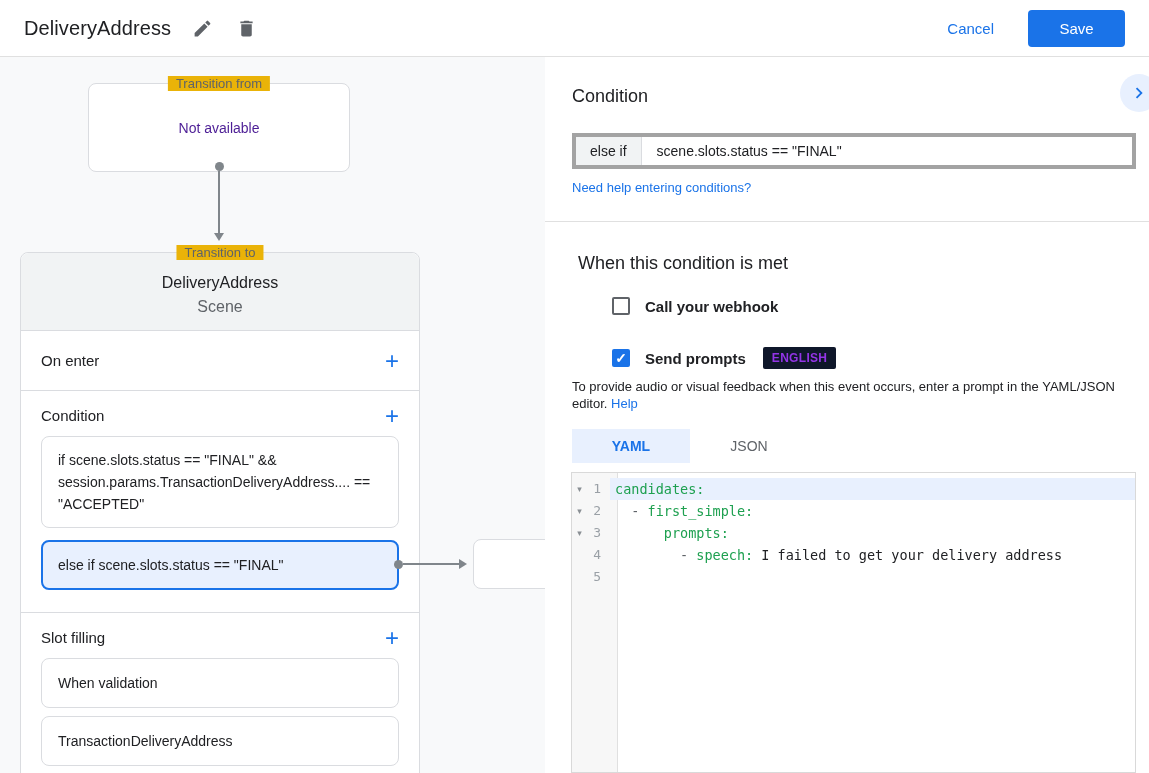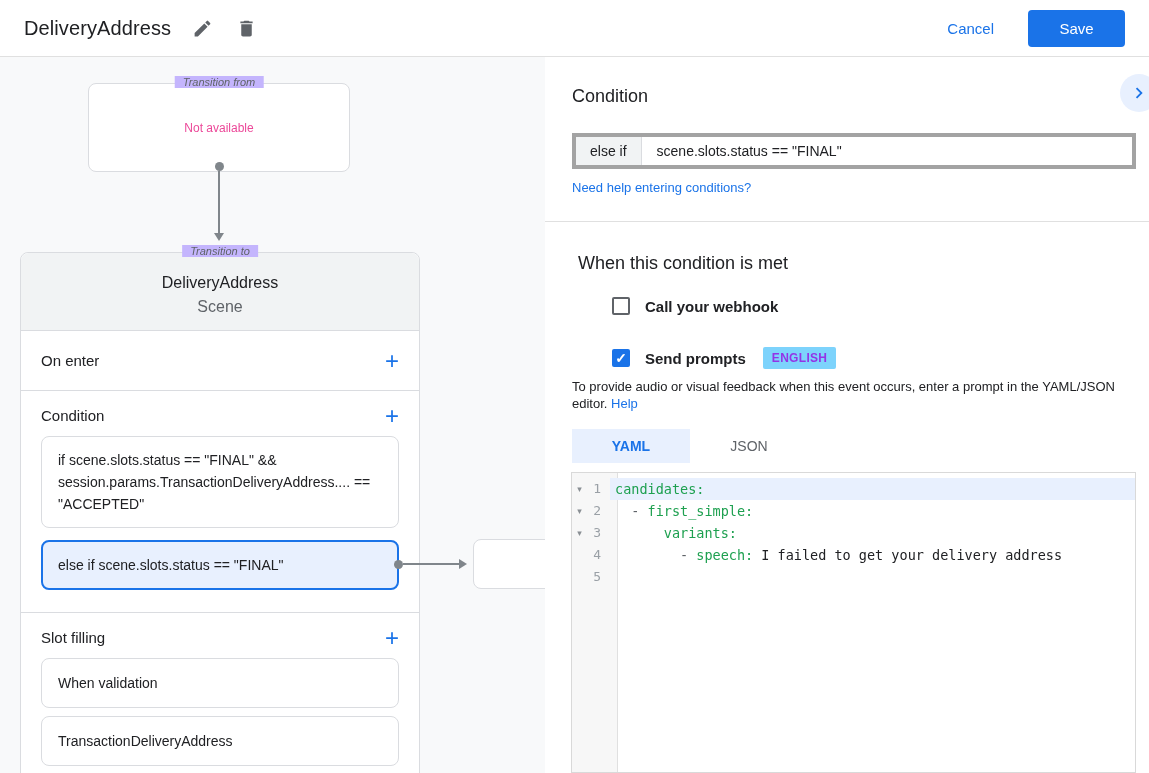--- a/index.html
+++ b/index.html
@@ -18,24 +18,24 @@
   .topbar-right { display: flex; align-items: center; gap: 34px; }
   .text-btn { background: none; border: none; color: #1a73e8; font-size: 15px; font-weight: 500;
               font-family: inherit; cursor: pointer; }
   .primary-btn { background: #1a73e8; border: none; color: #fff; font-size: 15px; font-weight: 500;
                  font-family: inherit; border-radius: 4px; width: 97px; height: 37px; cursor: pointer; }
 
   
   .left-panel { position: absolute; top: 57px; left: 0; width: 545px; bottom: 0;
                 background: #f8f9fa; overflow: hidden; }
   .legend { position: absolute; top: -8px; left: 50%; transform: translateX(-50%);
-            font-size: 11px; color: #5f6368; background: #c4b5fd; padding: 0 8px; white-space: nowrap; font-style: italic; }
+            font-size: 13px; color: #5f6368; background: #eab308; padding: 0 8px; white-space: nowrap; }
   .tf-box { position: absolute; left: 88px; top: 26px; width: 262px; height: 89px; background: #fff;
             border: 1px solid #dadce0; border-radius: 8px; display: flex; align-items: center; justify-content: center; }
-  .tf-content { font-size: 12px; color: #ec4899; }
+  .tf-content { font-size: 14px; color: #4c1d95; }
 
   .v-arrow { position: absolute; left: 213px; top: 105px; width: 12px; display: flex;
              flex-direction: column; align-items: center; }
   .conn-dot { width: 9px; height: 9px; border-radius: 50%; background: #80868b; }
   .v-arrow .shaft { width: 2px; height: 62px; background: #80868b; }
   .head-down { width: 0; height: 0; border-left: 5px solid transparent; border-right: 5px solid transparent;
                border-top: 8px solid #80868b; }
 
   .scene-card { position: absolute; left: 20px; top: 195px; width: 400px; height: 585px;
                 background: #fff; border: 1px solid #dadce0; border-radius: 8px 8px 0 0; }
@@ -80,21 +80,21 @@
                text-decoration: none; cursor: pointer; }
   .panel-divider { position: absolute; left: 0; right: 0; top: 164px; height: 1px; background: #e0e0e0; }
   .when-title { position: absolute; left: 33px; top: 196px; font-size: 18px; font-weight: 400; color: #202124; }
   .check-row { position: absolute; left: 27px; display: flex; align-items: center; gap: 15px; cursor: pointer; padding-left: 40px; }
   .check-row.webhook { top: 240px; }
   .check-row.prompts { top: 290px; }
   .checkbox { width: 18px; height: 18px; border: 2px solid #5f6368; border-radius: 2px; background: #fff; flex: none; }
   .checkbox.checked { border: none; background: #1a73e8; color: #fff; font-size: 14px; font-weight: 700;
                       display: flex; align-items: center; justify-content: center; line-height: 18px; }
   .check-label { font-size: 15px; font-weight: 700; color: #202124; }
-  .lang-badge { background: #7dd3fc; color: #9334e6; font-size: 12px; font-weight: 700;
+  .lang-badge { background: #0f172a; color: #9334e6; font-size: 12px; font-weight: 700;
                 padding: 4px 9px; border-radius: 2px; letter-spacing: .3px; margin-left: 2px; }
   .desc { position: absolute; left: 27px; top: 321px; width: 560px; font-size: 13px; line-height: 17px; color: #202124; }
   .desc a { color: #1a73e8; text-decoration: none; cursor: pointer; }
   .tabs { position: absolute; left: 27px; top: 372px; display: flex; }
   .tab { width: 118px; height: 34px; display: flex; align-items: center; justify-content: center;
          font-size: 14px; font-weight: 500; color: #5f6368; cursor: pointer; }
   .tab.active { background: #e8f0fe; color: #1a73e8; font-weight: bold; }
 
   .editor { position: absolute; left: 26px; top: 415px; width: 565px; bottom: 0;
             border: 1px solid #d9d9d9; background: #fff; overflow: hidden; }
@@ -237,21 +237,21 @@
 
       <div class="cm-line">
         <span class="fold">▾</span>
         <span class="lnum">2</span>
         <span class="code"><span>  </span><span class="tok-meta">- </span><span class="tok-key">first_simple:</span></span>
       </div>
 
       <div class="cm-line">
         <span class="fold">▾</span>
         <span class="lnum">3</span>
-        <span class="code"><span>      </span><span class="tok-key">variants:</span></span>
+        <span class="code"><span>      </span><span class="tok-key">prompts:</span></span>
       </div>
 
       <div class="cm-line">
         <span class="fold"></span>
         <span class="lnum">4</span>
         <span class="code"><span>        </span><span class="tok-meta">- </span><span class="tok-key">speech:</span><span> I failed to get your delivery address</span></span>
       </div>
 
       <div class="cm-line">
         <span class="fold"></span>

